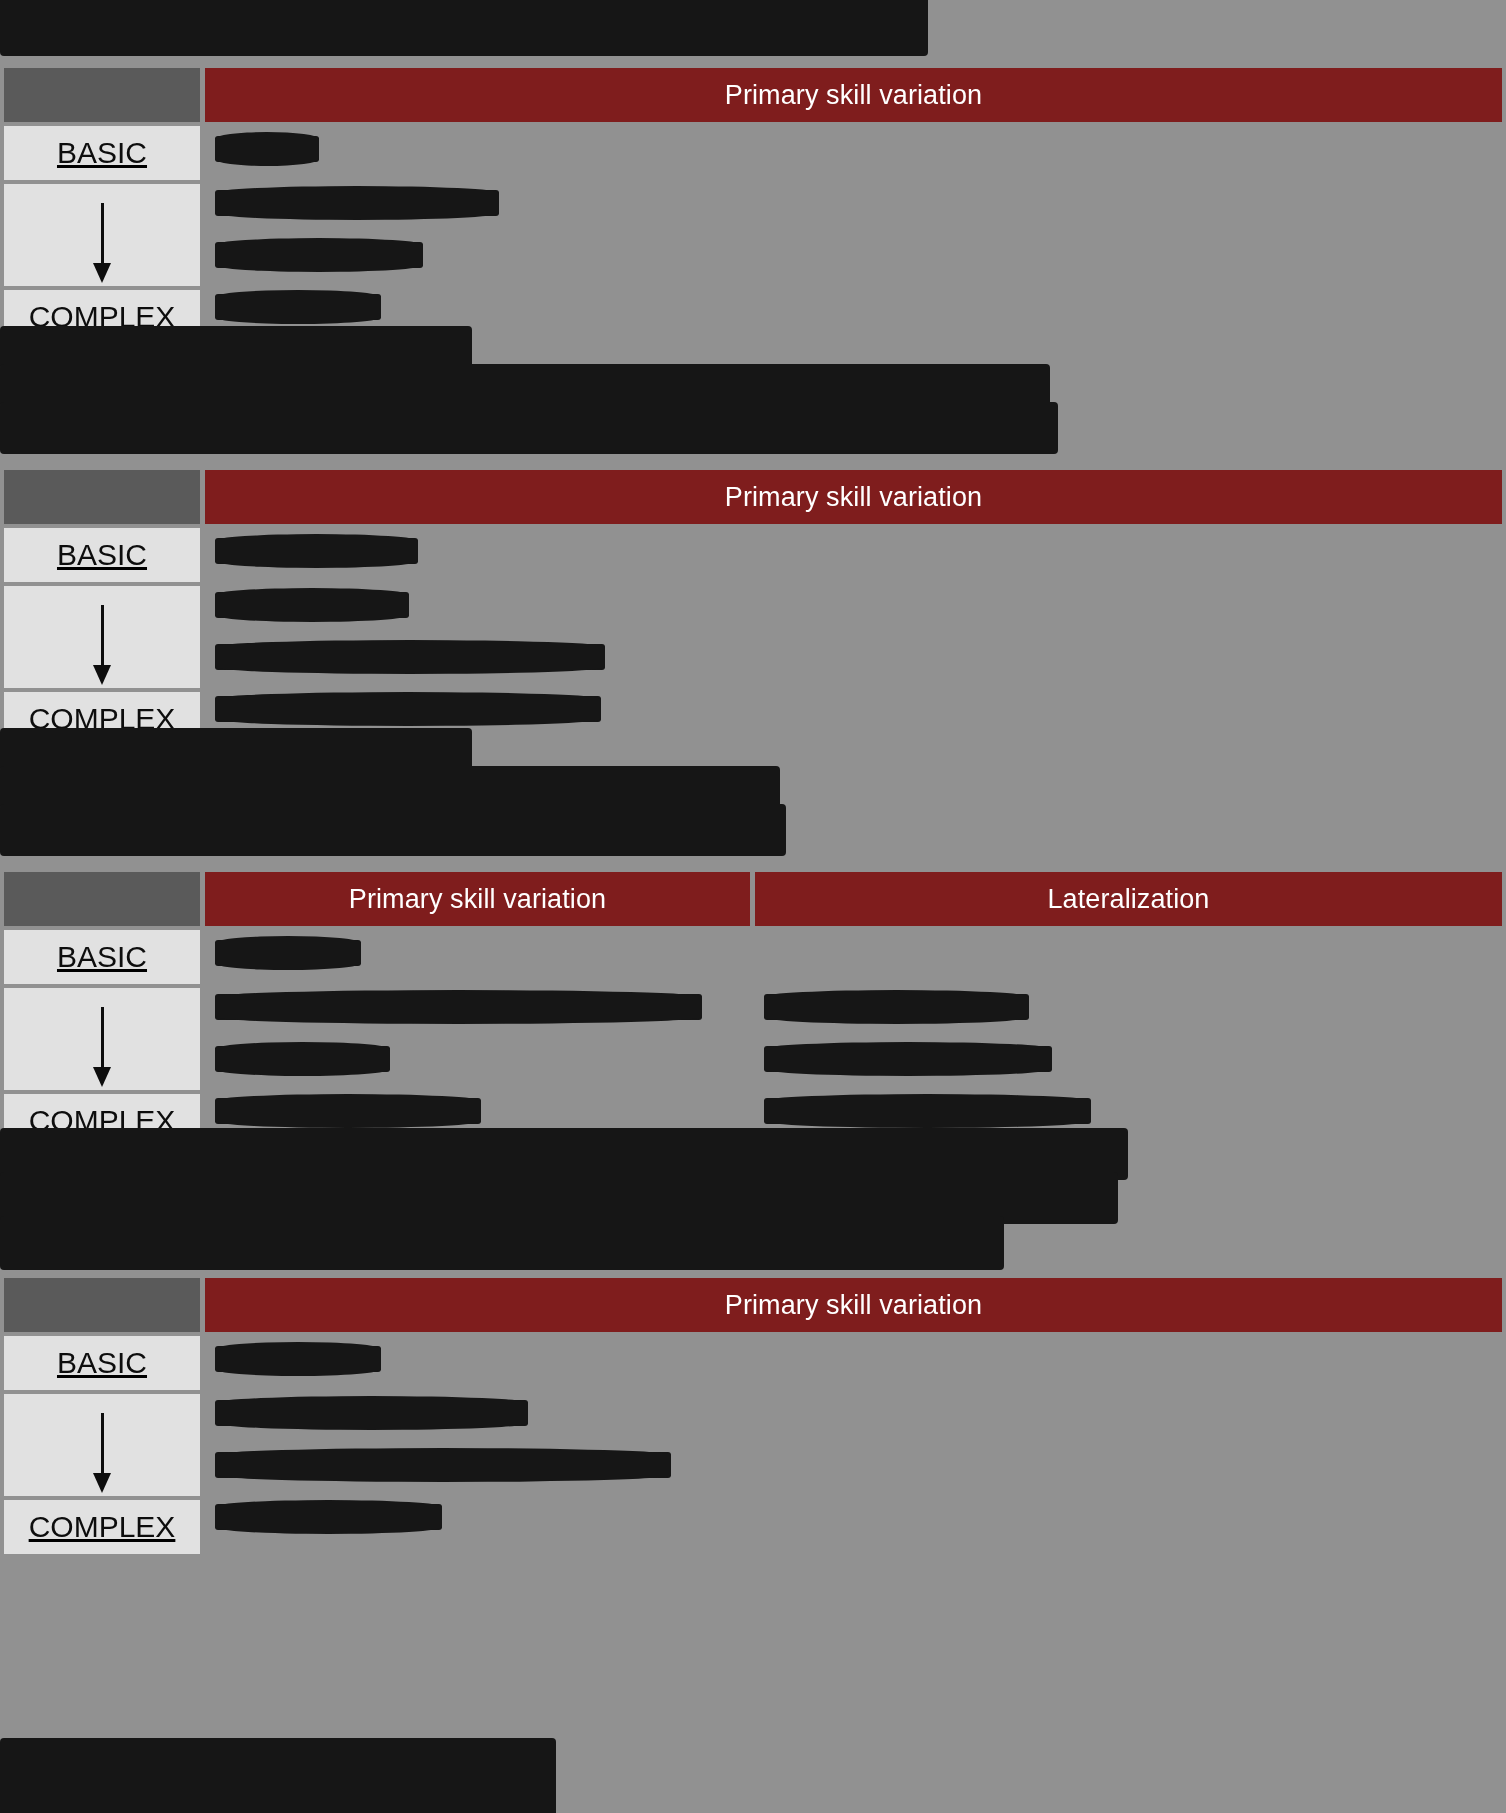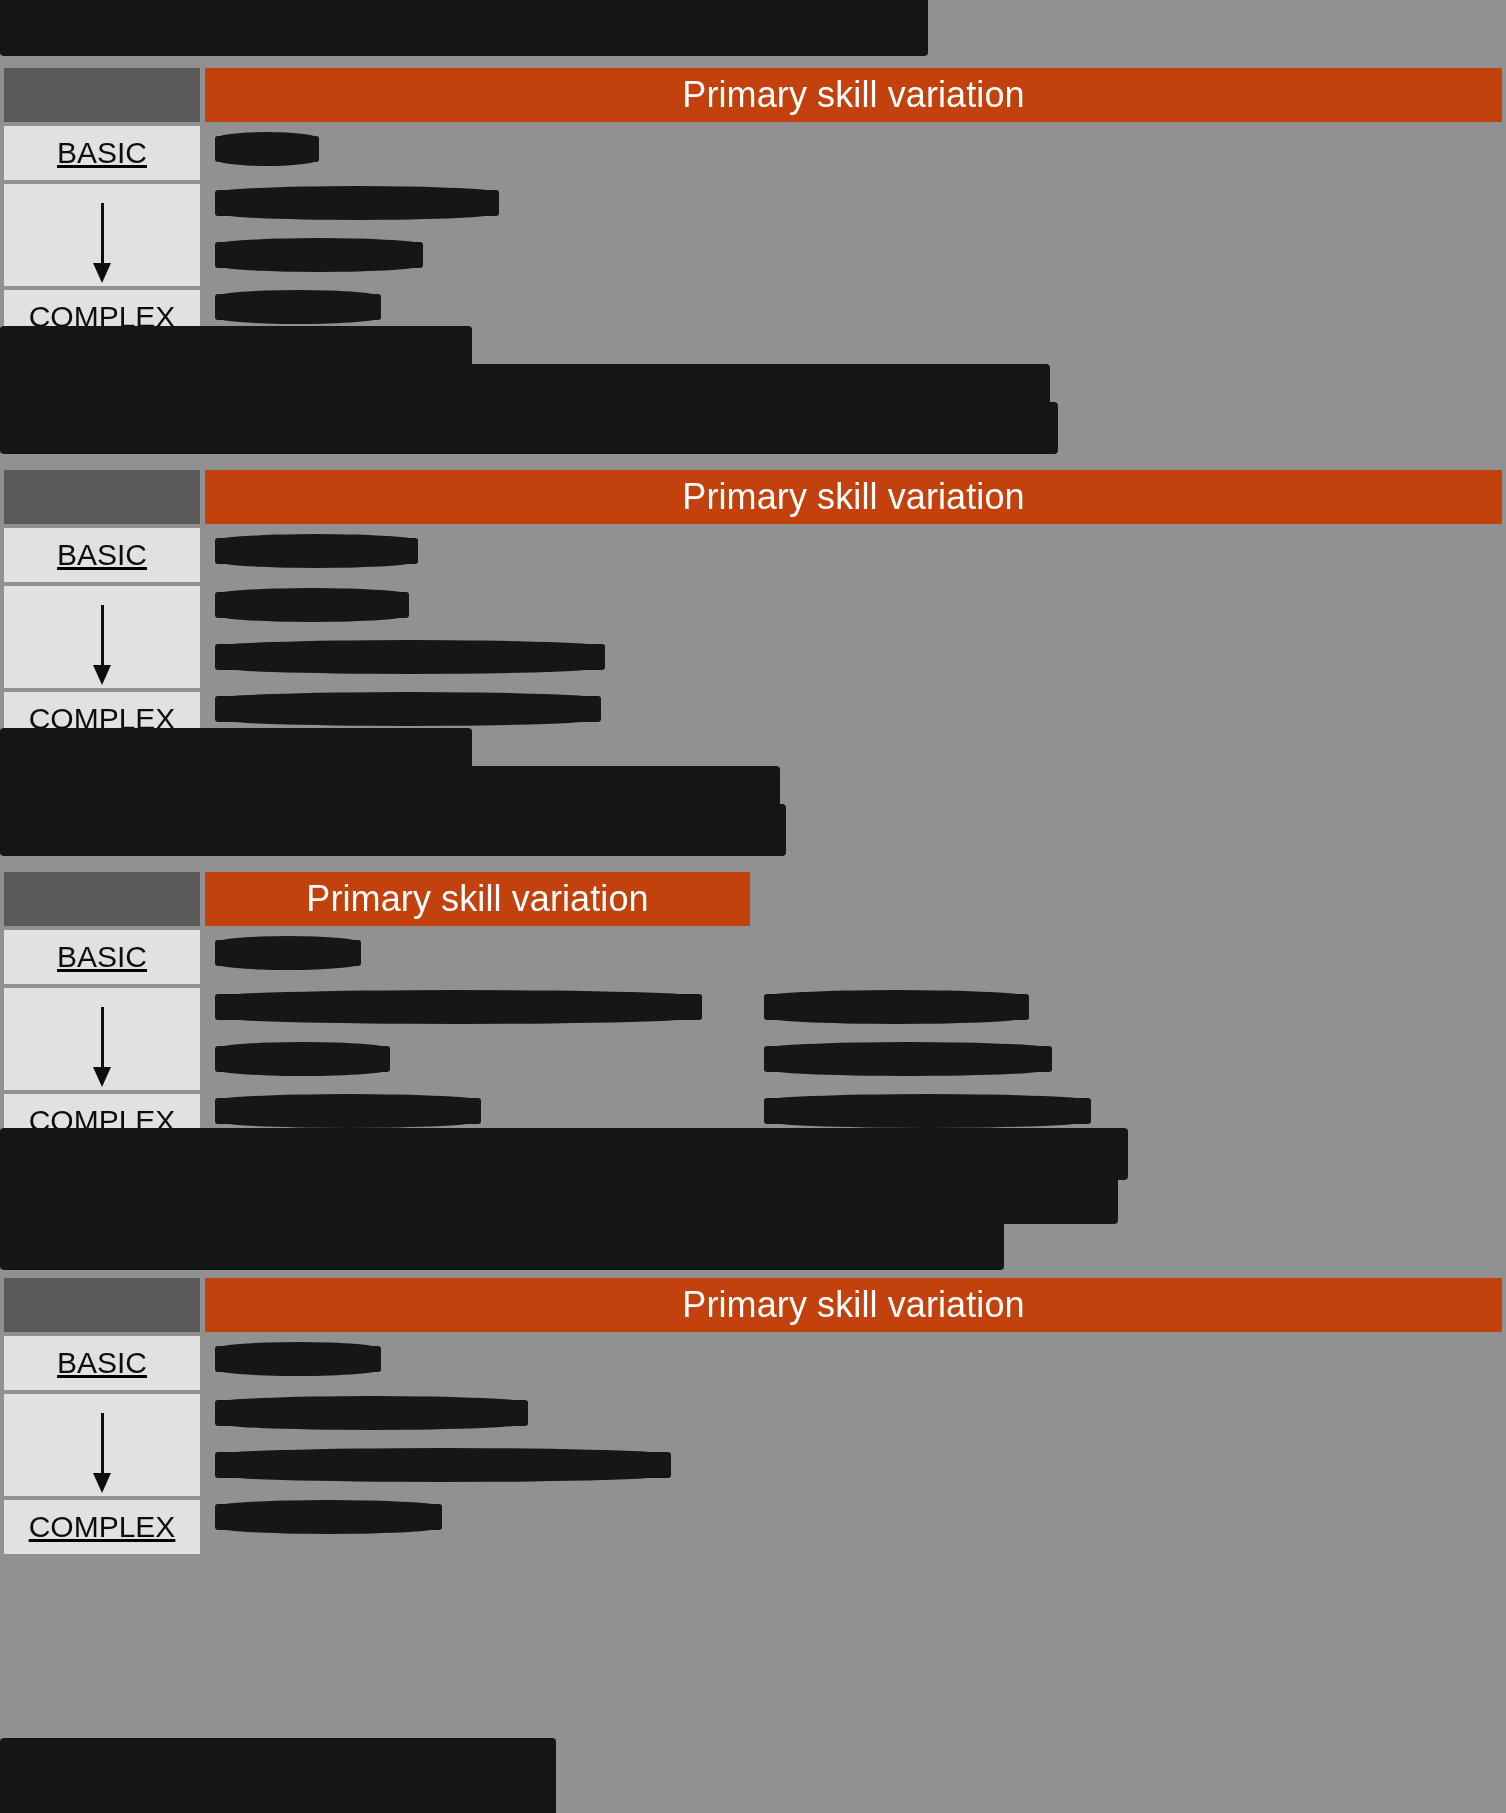--- a/index.html
+++ b/index.html
@@ -50,26 +50,26 @@
     display: flex;
     height: 54px;
     gap: 5px;
   }
   .tbl .hdr-spacer {
     width: 196px;
     background: #5a5a5a;
     flex: 0 0 196px;
   }
   .tbl .hdr-cell {
-    background: #c2410c;
+    background: #7f1d1d;
     color: #ffffff;
     display: flex;
     align-items: center;
     justify-content: center;
-    font-size: 36px;
+    font-size: 27px;
     letter-spacing: 0.1px;
   }
   .tbl .body-rows {
     position: relative;
   }
   .tbl .label-col {
     position: absolute;
     left: 0;
     top: 0;
     width: 196px;
@@ -174,20 +174,21 @@
 <div class="para-redact" style="left:0;top:728px;width:790px;height:130px;">
   <div class="line" style="left:0;top:0;width:472px;height:44px;"></div>
   <div class="line" style="left:0;top:38px;width:780px;height:44px;"></div>
   <div class="line" style="left:0;top:76px;width:786px;height:52px;"></div>
 </div>
 
 <div class="tbl" style="top:872px;width:1498px;">
   <div class="hdr-row">
     <div class="hdr-spacer"></div>
     <div class="hdr-cell" style="flex:0 0 545px;">Primary skill variation</div>
+    <div class="hdr-cell" style="flex:1 1 auto;">Lateralization</div>
   </div>
   <div class="body-rows" style="height:212px;margin-top:4px;">
     <div class="label-col">
       <div class="lbl-cell basic">BASIC</div>
       <div class="lbl-cell arrow">
         <span class="arrow-glyph"></span>
       </div>
       <div class="lbl-cell complex">COMPLEX</div>
     </div>
     <div class="cells-col">

